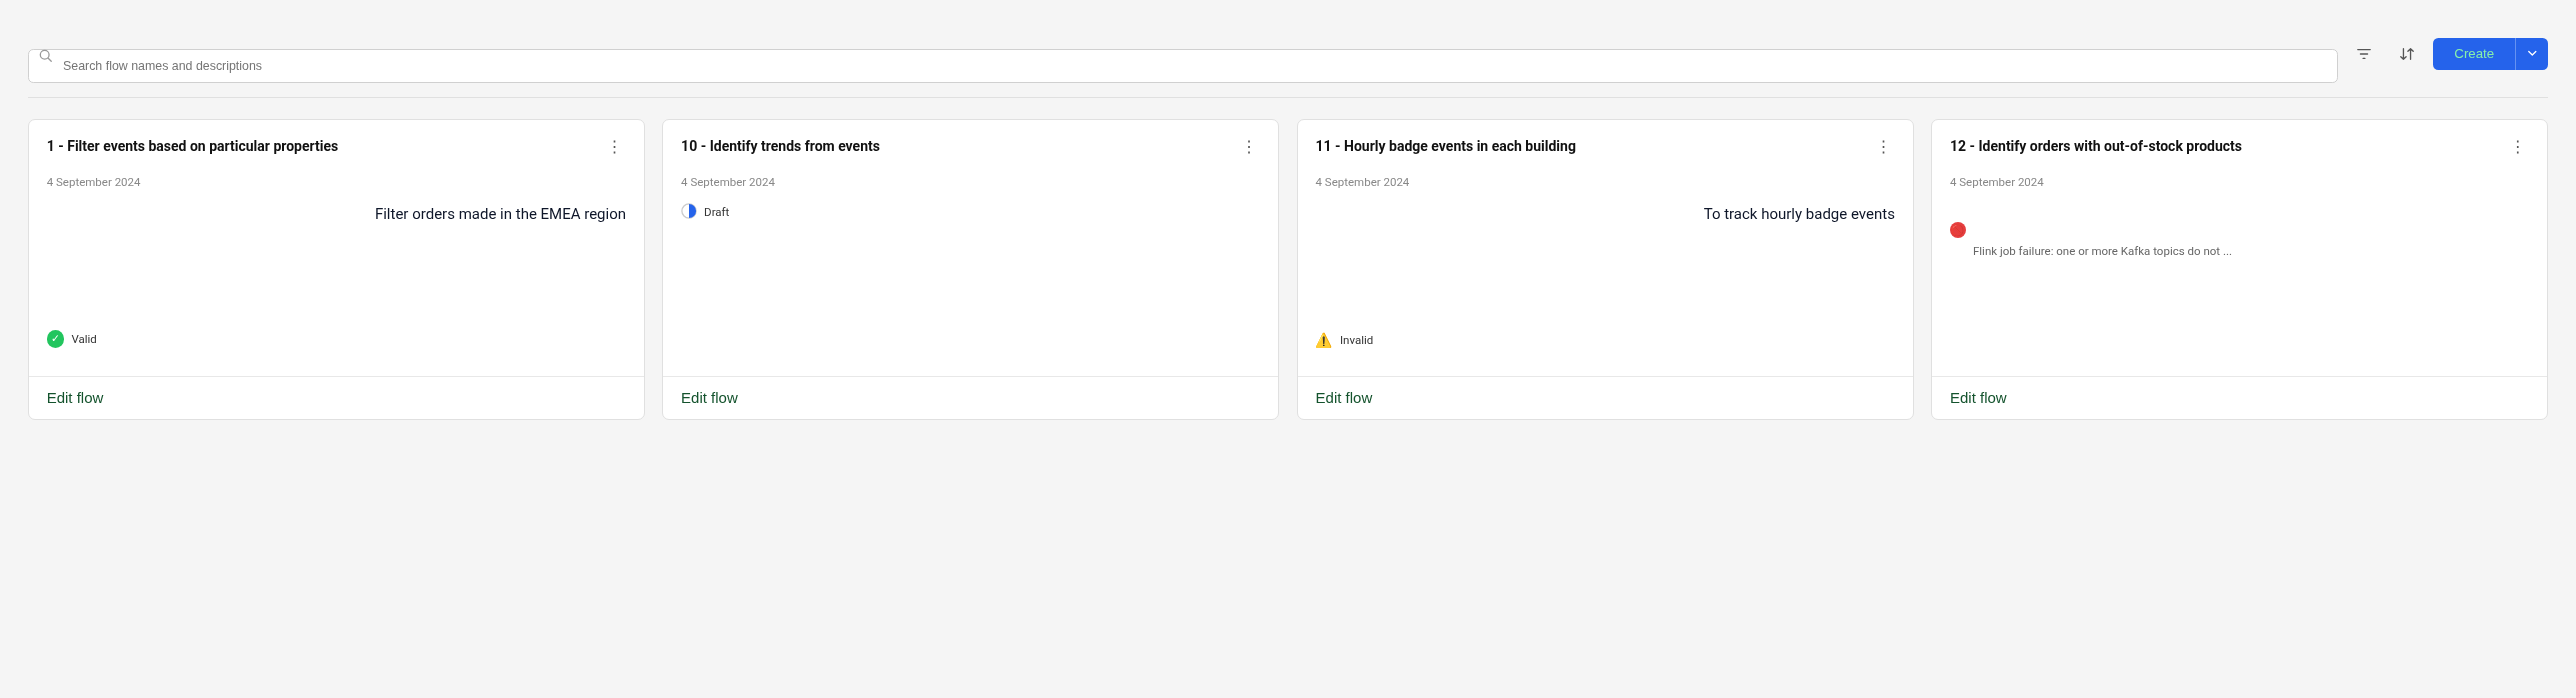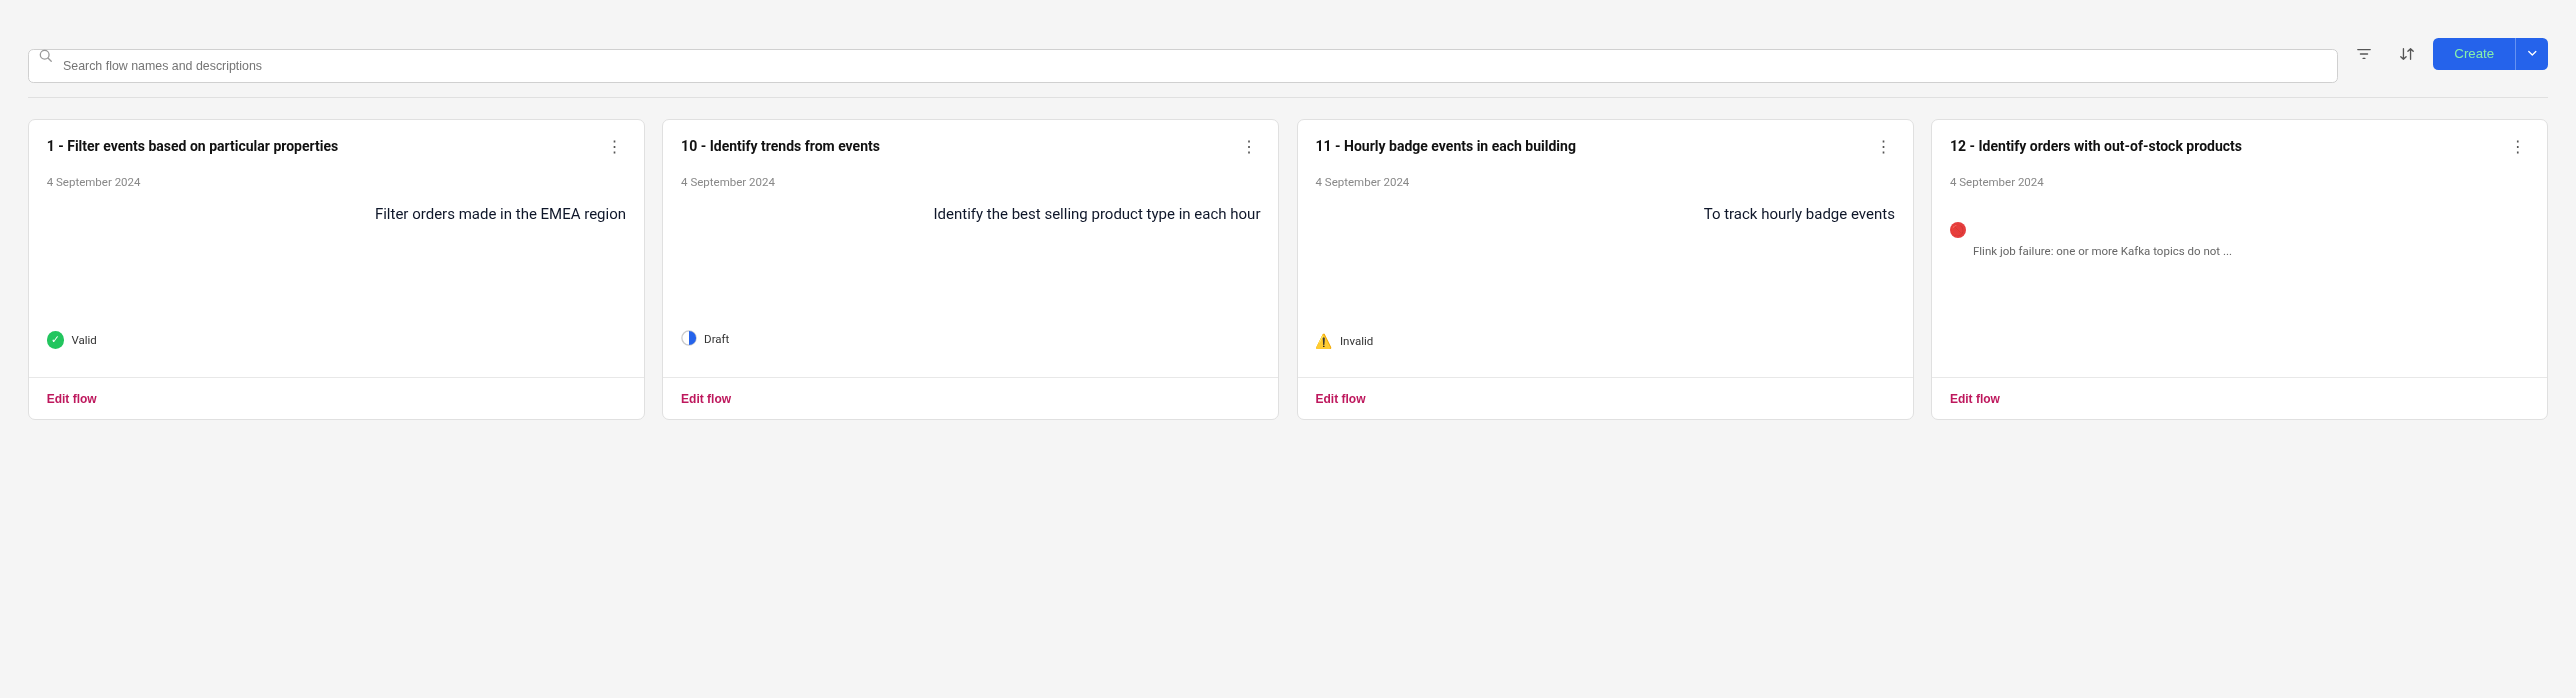--- a/index.html
+++ b/index.html
@@ -148,23 +148,23 @@
       align-items: center;
       gap: 7px;
       font-size: 11.5px;
       margin-bottom: 14px;
     }
     .card-footer {
       border-top: 0.9px solid #e8e8e8;
       padding: 12.4px 17.7px;
     }
     .edit-flow-link {
-      color: #be185d;
-      font-size: 12px;
-      font-weight: 700;
+      color: #14532d;
+      font-size: 15px;
+      font-weight: 400;
       text-decoration: none;
       cursor: pointer;
       background: none;
       border: none;
       padding: 0;
     }
     
     .status-valid { color: #333; }
     .status-draft { color: #333; }
     .status-invalid { color: #333; }
@@ -259,21 +259,20 @@
       <button class="edit-flow-link">Edit flow</button>
     </div>
   </div>
       <div class="flow-card">
     <div class="card-body">
       <div class="card-header">
         <div class="card-title">10 - Identify trends from events</div>
         <button class="card-menu-btn">⋮</button>
       </div>
       <div class="card-date">4 September 2024</div>
-      <div class="card-description">Identify the best selling product type in each hour</div>
 
       <div class="card-status status-draft">
         <span>
           <svg class="draft-icon" viewBox="0 0 18 18">
             <circle cx="9" cy="9" r="8" fill="none" stroke="#ccc" stroke-width="1.5"></circle>
             <path d="M9 1 A8 8 0 0 1 9 17 Z" fill="#2563eb"></path>
           </svg>
         </span>
         <span>Draft</span>
       </div>

